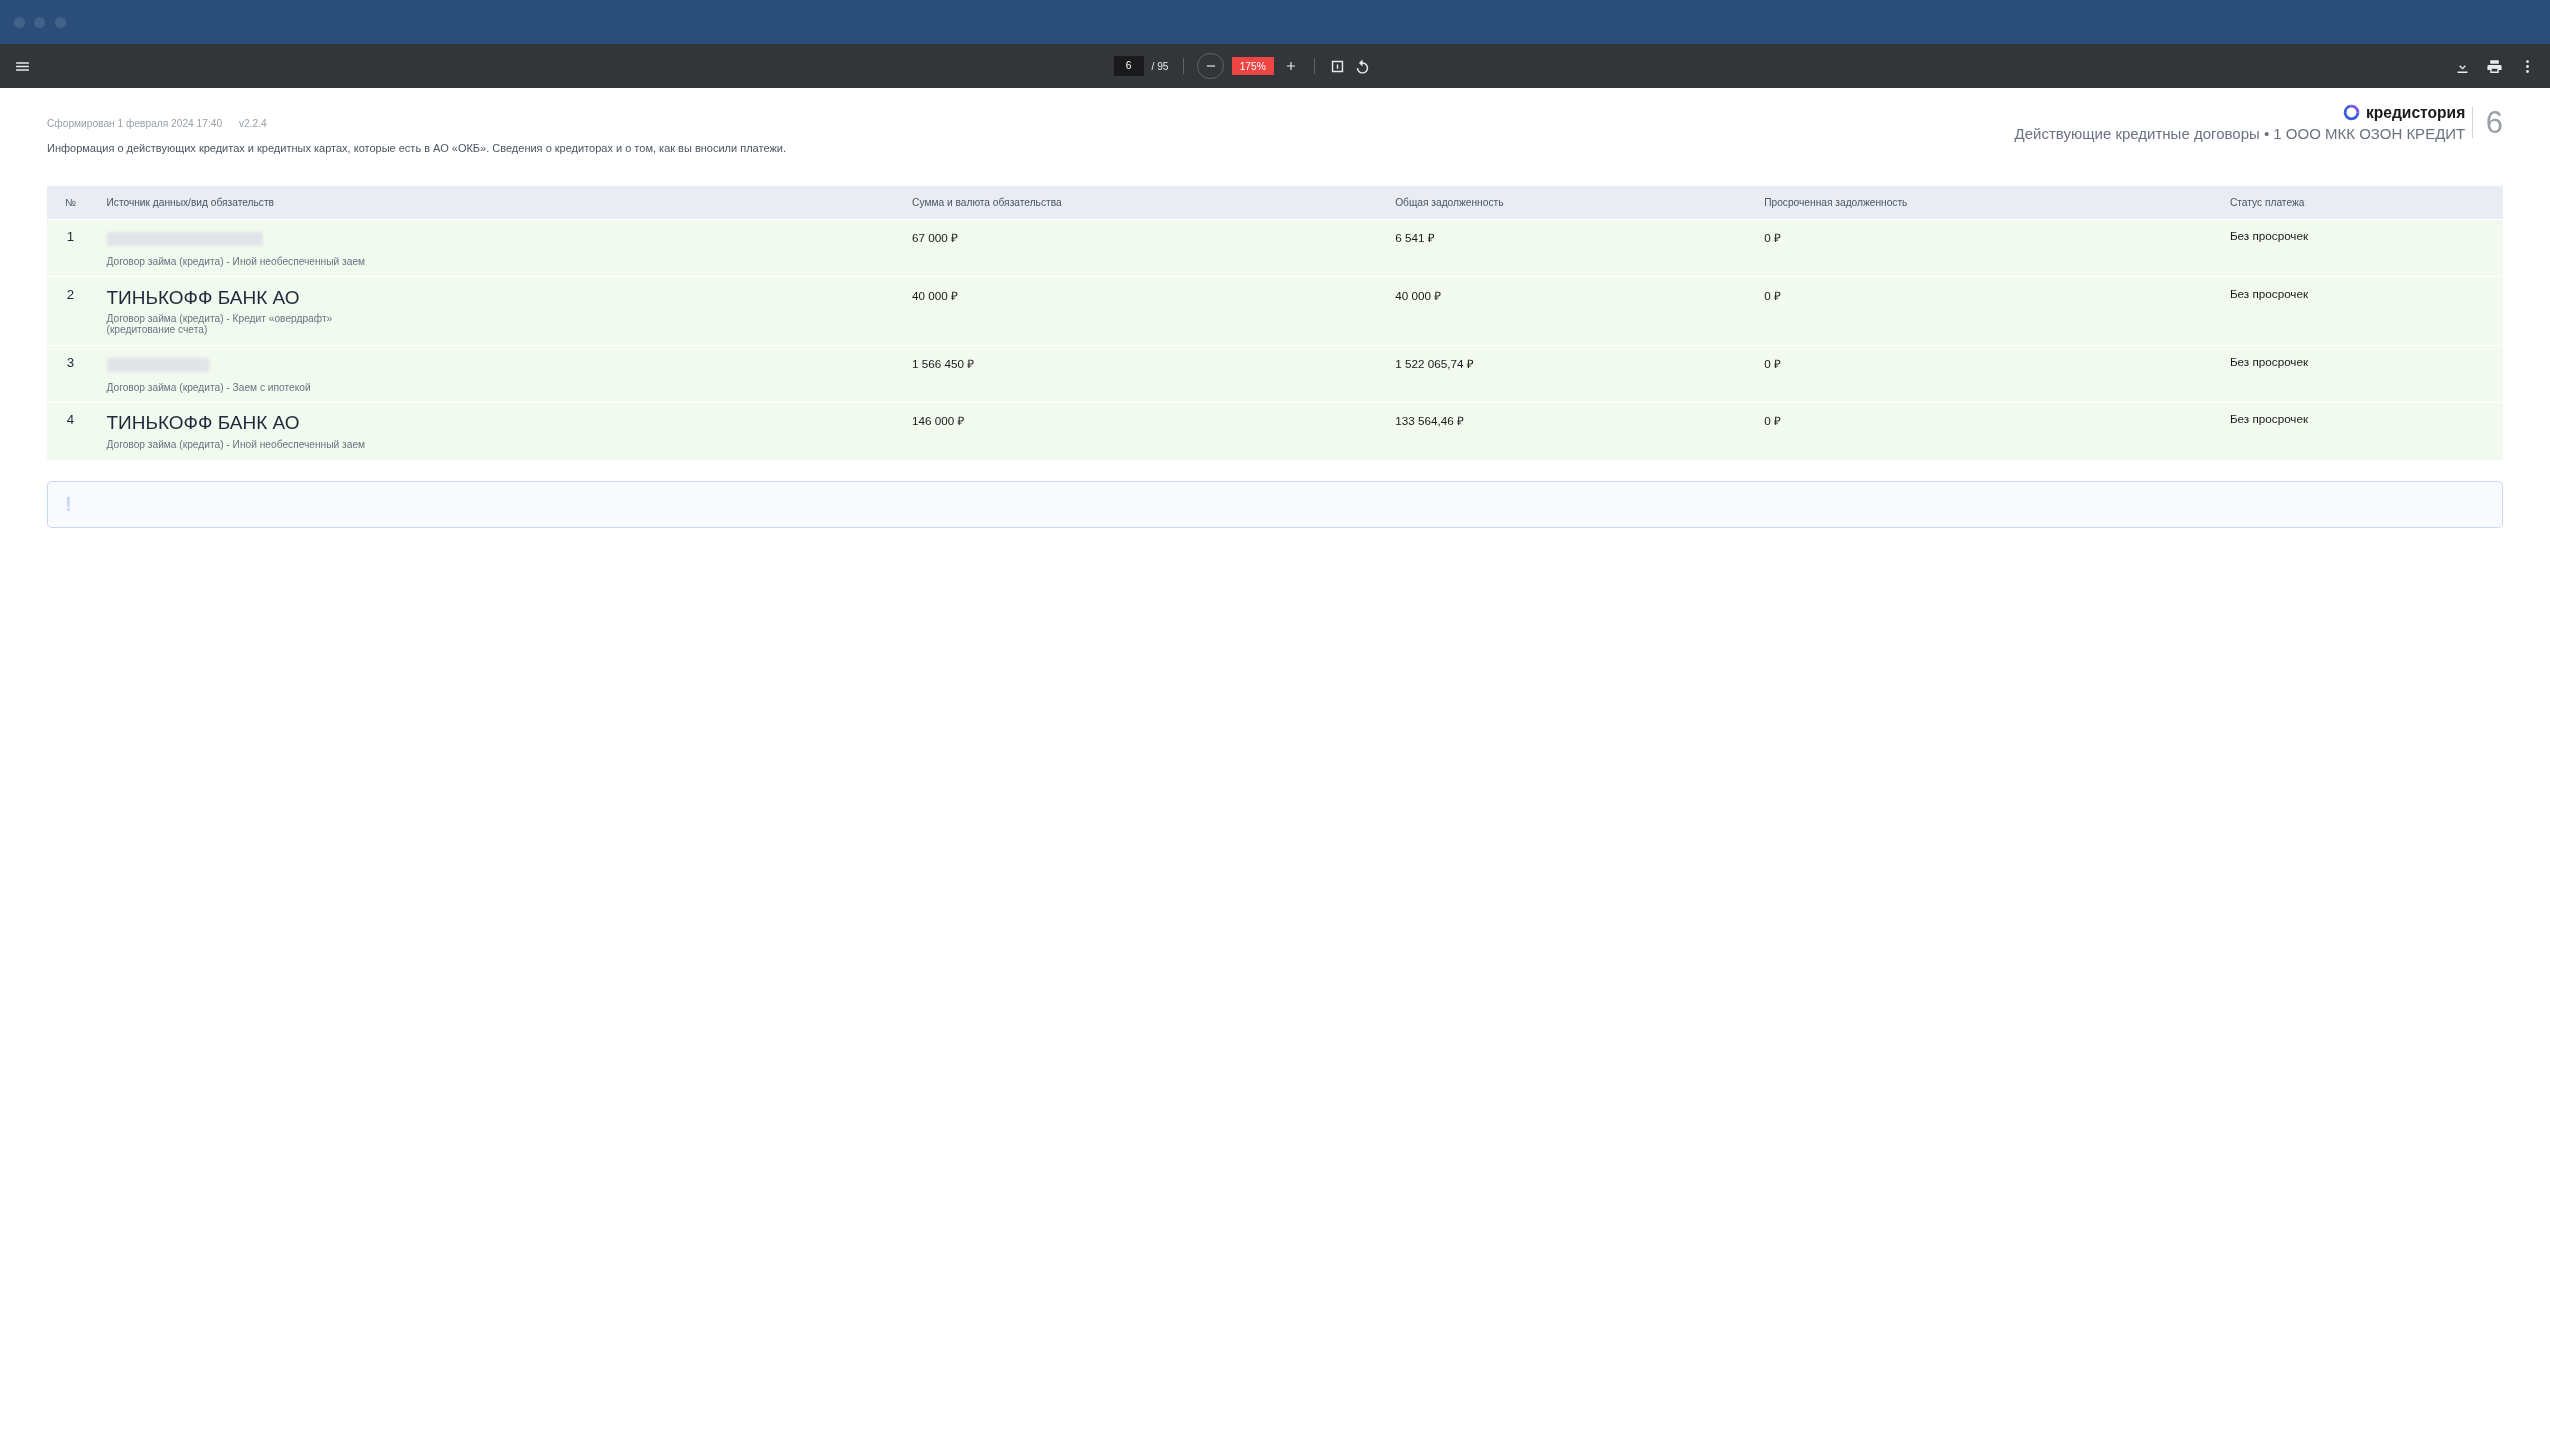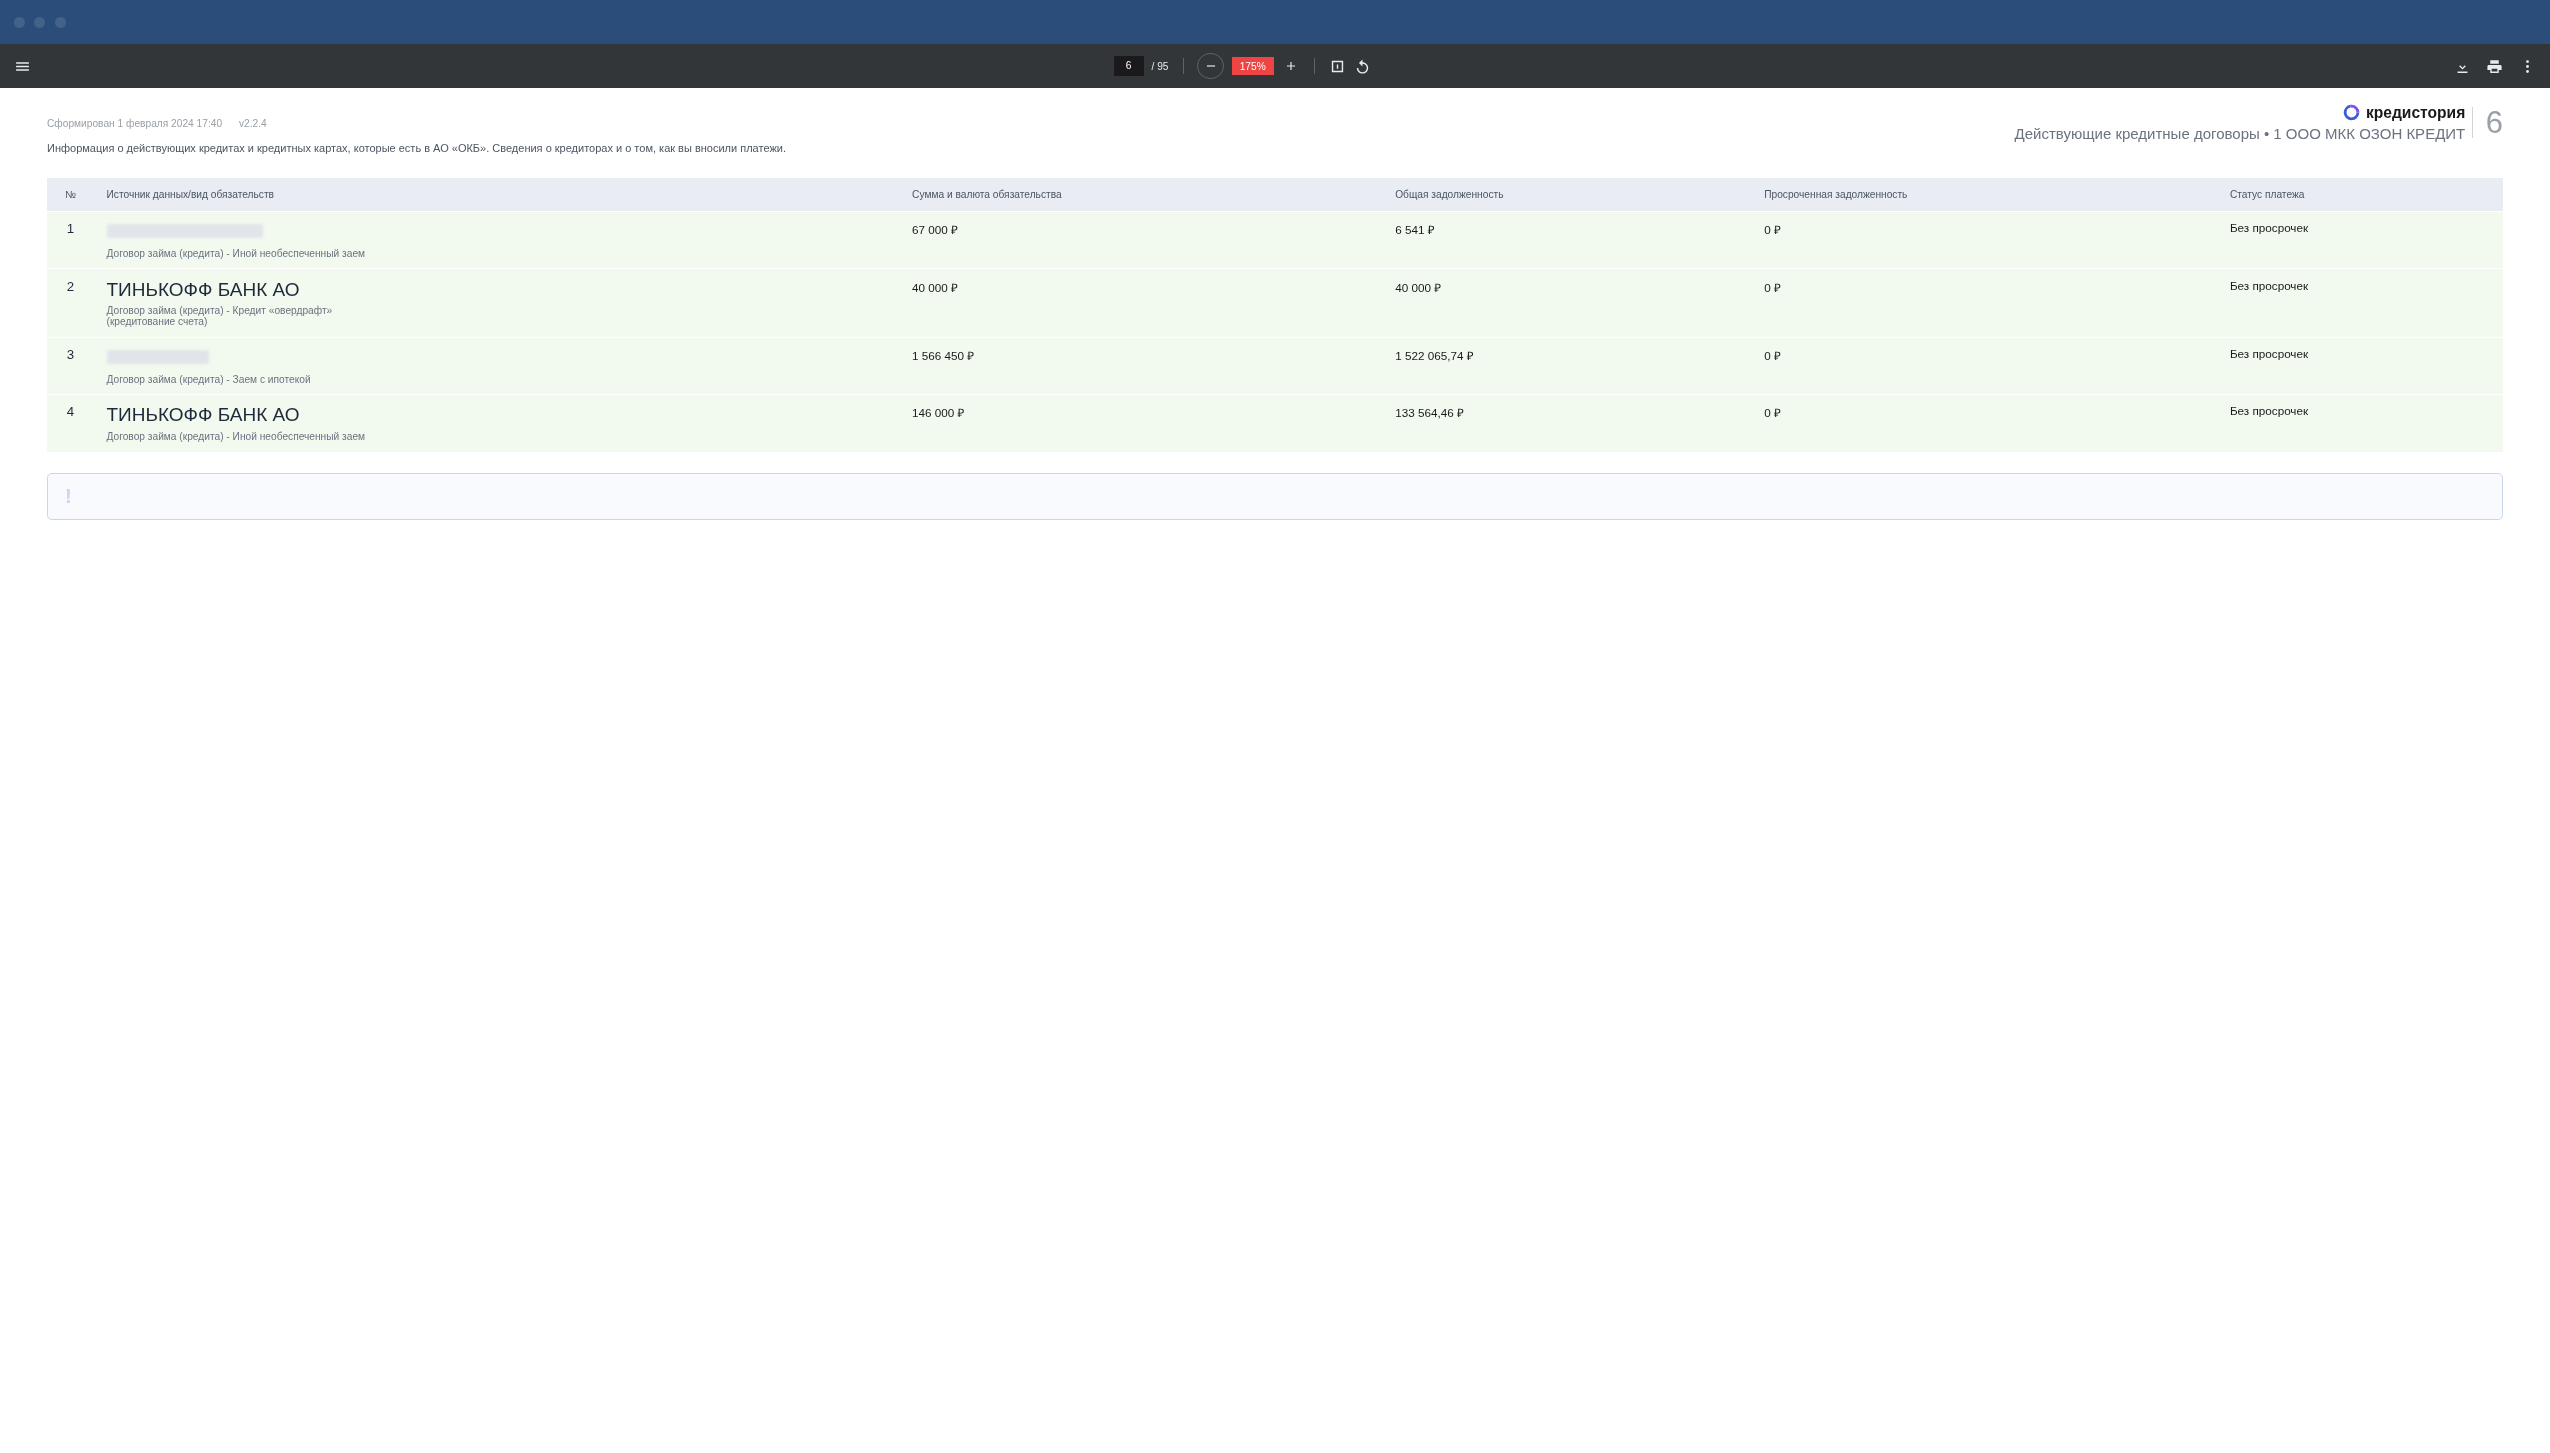--- a/index.html
+++ b/index.html
@@ -31,21 +31,21 @@
 .doc-meta .ver { margin-left: 14px; }
 .brand-side { display: flex; align-items: center; gap: 7px; }
 .brand-col { text-align: right; }
 .brand-row { display: flex; align-items: center; justify-content: flex-end; gap: 6.3px; margin-bottom: 3.1px; }
 .brand-logo { width: 17px; height: 17px; }
 .brand-name { font-size: 15.6px; font-weight: 700; color: #1a1a1a; }
 .breadcrumb { color: #6b7280; font-size: 15px; }
 .page-num { font-size: 31px; color: #9aa0a6; font-weight: 300; border-left: 0.8px solid #d0d4d9; padding-left: 12.5px; line-height: 1; }
 
 .h1 { font-size: 25px; font-weight: 800; color: #1e2a3a; letter-spacing: 0.4px; margin-bottom: 7.8px; }
-.subtitle { color: #4b5563; font-size: 11px; margin-bottom: 24px; }
+.subtitle { color: #4b5563; font-size: 11px; margin-bottom: 32px; }
 
 .tbl { width: 100%; border-collapse: collapse; }
 .tbl thead th { background: #e9ecf3; text-align: left; padding: 11px 12.5px; font-size: 10.2px; font-weight: 400; color: #4b5563; vertical-align: top; }
 .tbl thead th:first-child { width: 47px; text-align: center; }
 .tbl tbody tr { background: #f2faef; border-top: 0.8px solid #fff; border-bottom: 0.8px solid #fff; }
 .tbl tbody td { padding: 9.4px 12.5px; vertical-align: top; font-size: 11.7px; color: #1a1a1a; }
 .tbl tbody td:first-child { text-align: center; font-size: 13.3px; color: #1e2a3a; }
 .source-name { font-size: 19px; color: #1e2a3a; margin-bottom: 4.7px; }
 .source-sub { font-size: 10.2px; color: #6b7280; max-width: 266px; }
 .amount { font-size: 13.3px; color: #1a1a1a; white-space: nowrap; }

